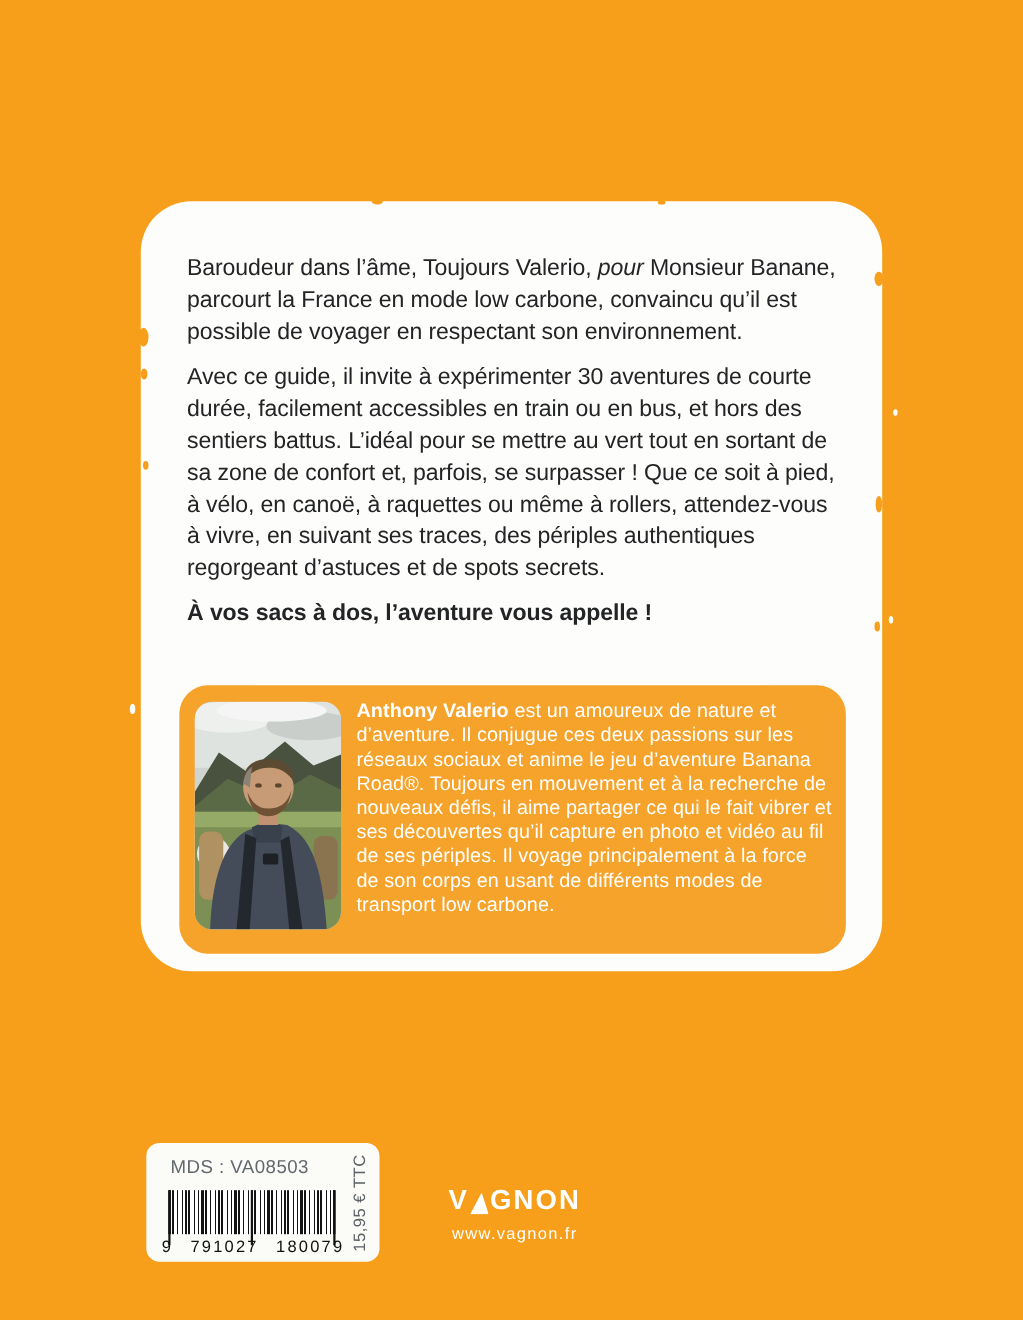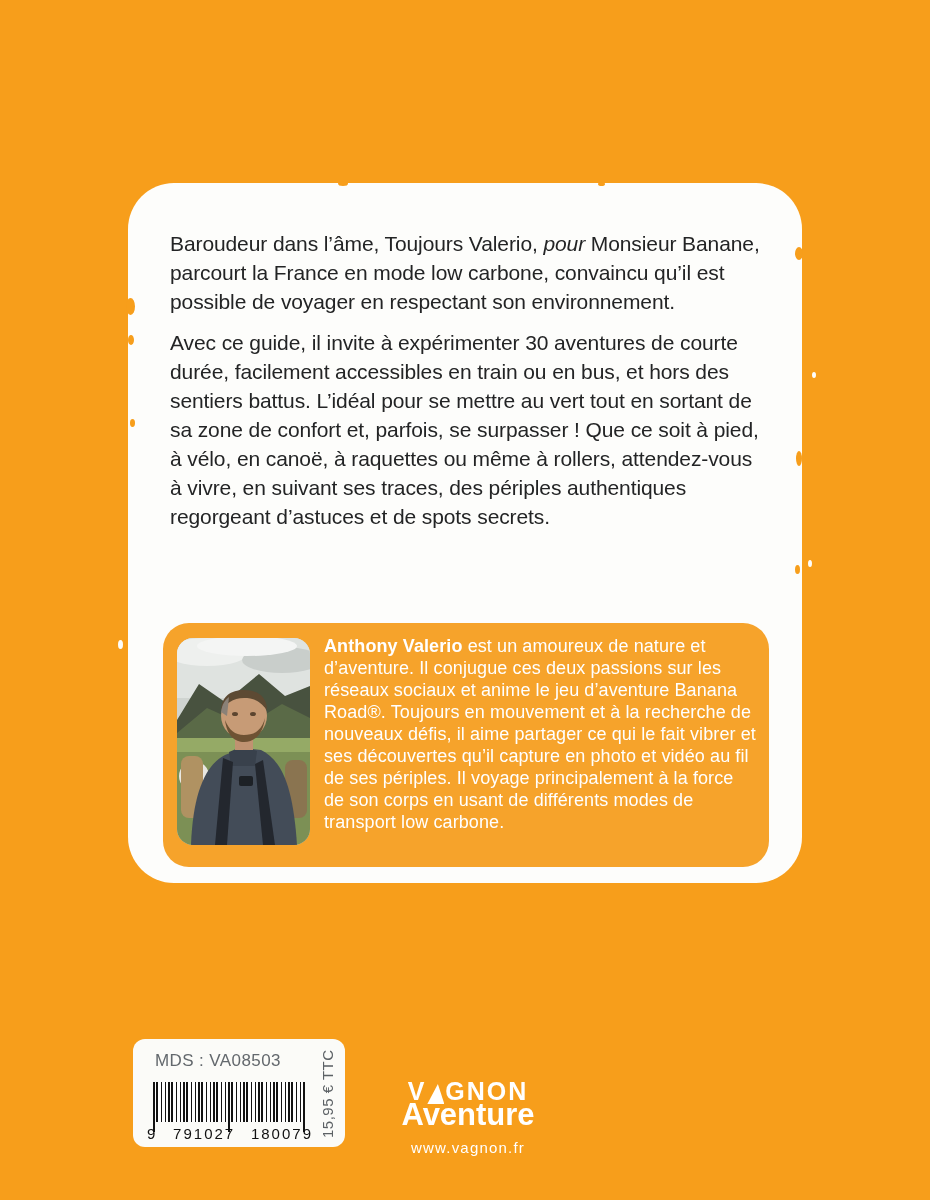--- a/index.html
+++ b/index.html
@@ -74,20 +74,21 @@
 </head>
 <body>
 
 <div class="page">
 
   <div class="card">
 
     <div class="card-text">
       <p><span>Baroudeur dans l’âme, Toujours Valerio, </span><i>pour</i><span> Monsieur Banane, parcourt la France en mode low carbone, convaincu qu’il est possible de voyager en respectant son environnement.</span></p>
       <p>Avec ce guide, il invite à expérimenter 30 aventures de courte durée, facilement accessibles en train ou en bus, et hors des sentiers battus. L’idéal pour se mettre au vert tout en sortant de sa zone de confort et, parfois, se surpasser ! Que ce soit à pied, à vélo, en canoë, à raquettes ou même à rollers, attendez-vous à vivre, en suivant ses traces, des périples authentiques regorgeant d’astuces et de spots secrets.</p>
+      <p class="tagline">À vos sacs à dos, l’aventure vous appelle !</p>
     </div>
 
     <div class="bio">
       <div class="photo">
         <svg width="133" height="207" viewBox="0 0 133 207" xmlns="http://www.w3.org/2000/svg">
 
           <rect x="0" y="0" width="133" height="60" fill="#dfe3e0"></rect>
           <ellipse cx="30" cy="14" rx="42" ry="14" fill="#eef0ee"></ellipse>
           <ellipse cx="105" cy="22" rx="40" ry="13" fill="#c9cecb"></ellipse>
           <ellipse cx="70" cy="8" rx="50" ry="10" fill="#f4f5f4"></ellipse>
@@ -153,17 +154,16 @@
     </div>
     <div class="price">15,95 € TTC</div>
   </div>
 
   <div class="logo">
     <div class="vagnon">
       <span>V</span>
         <span class="sail"></span>
         <span>GNON</span>
     </div>
-    <div class="aventure">Aventure</div>
     <div class="url">www.vagnon.fr</div>
   </div>
 
 </div>
 
 </body></html>

